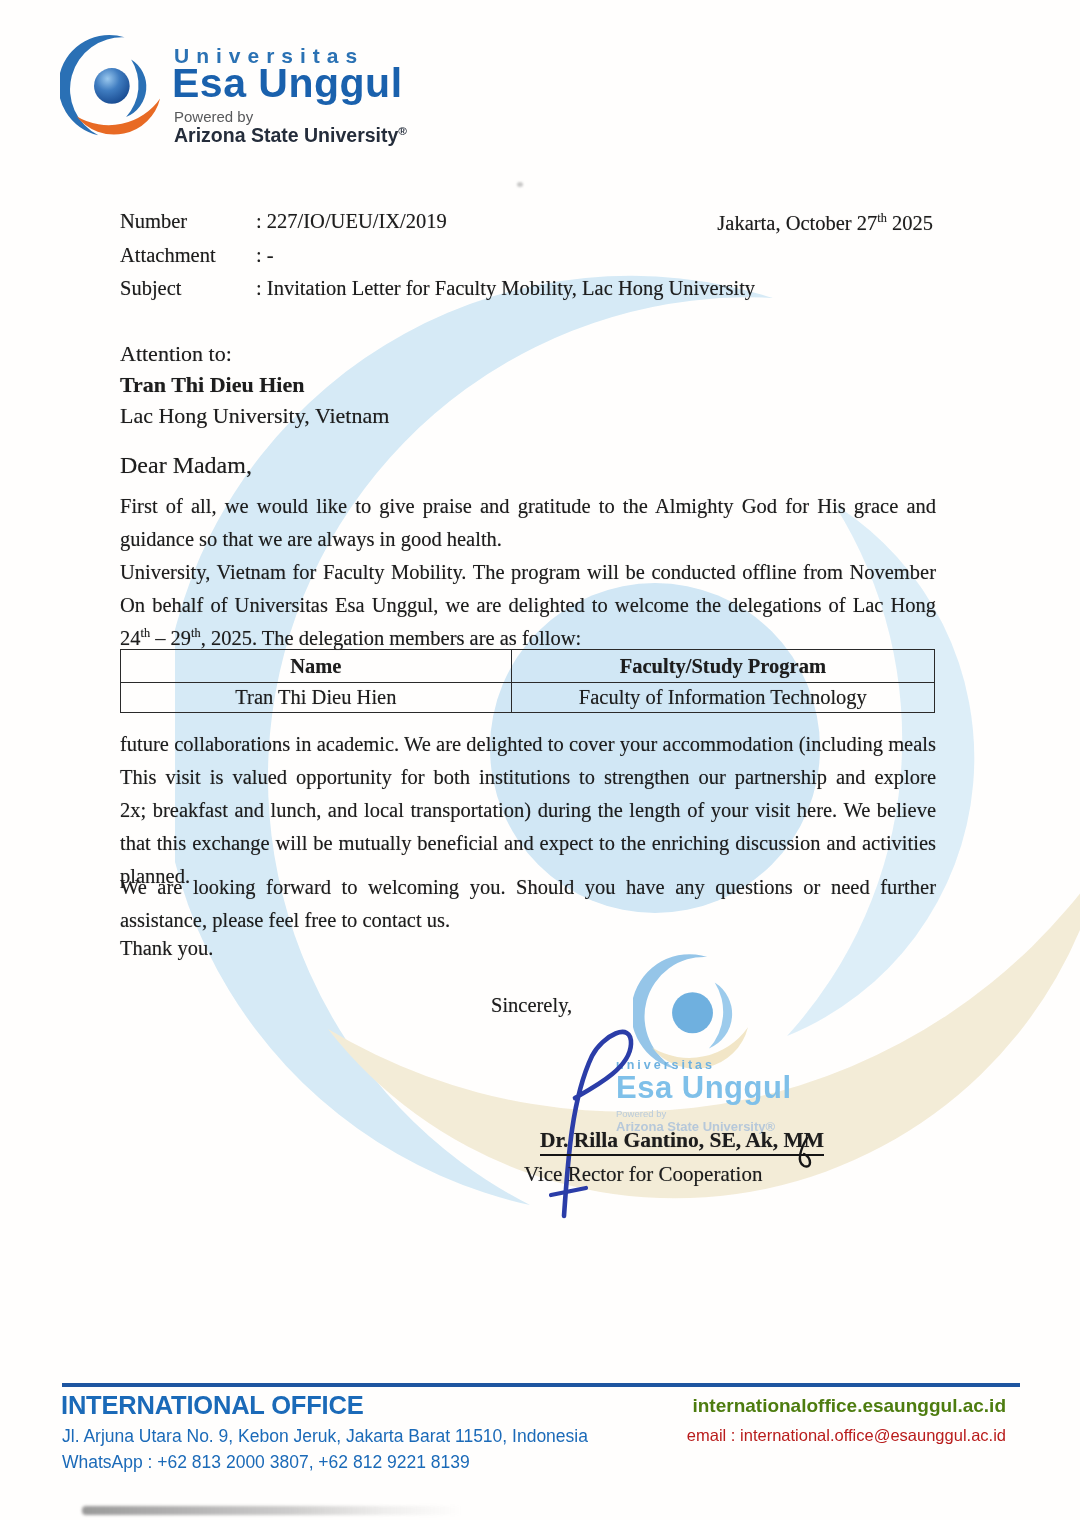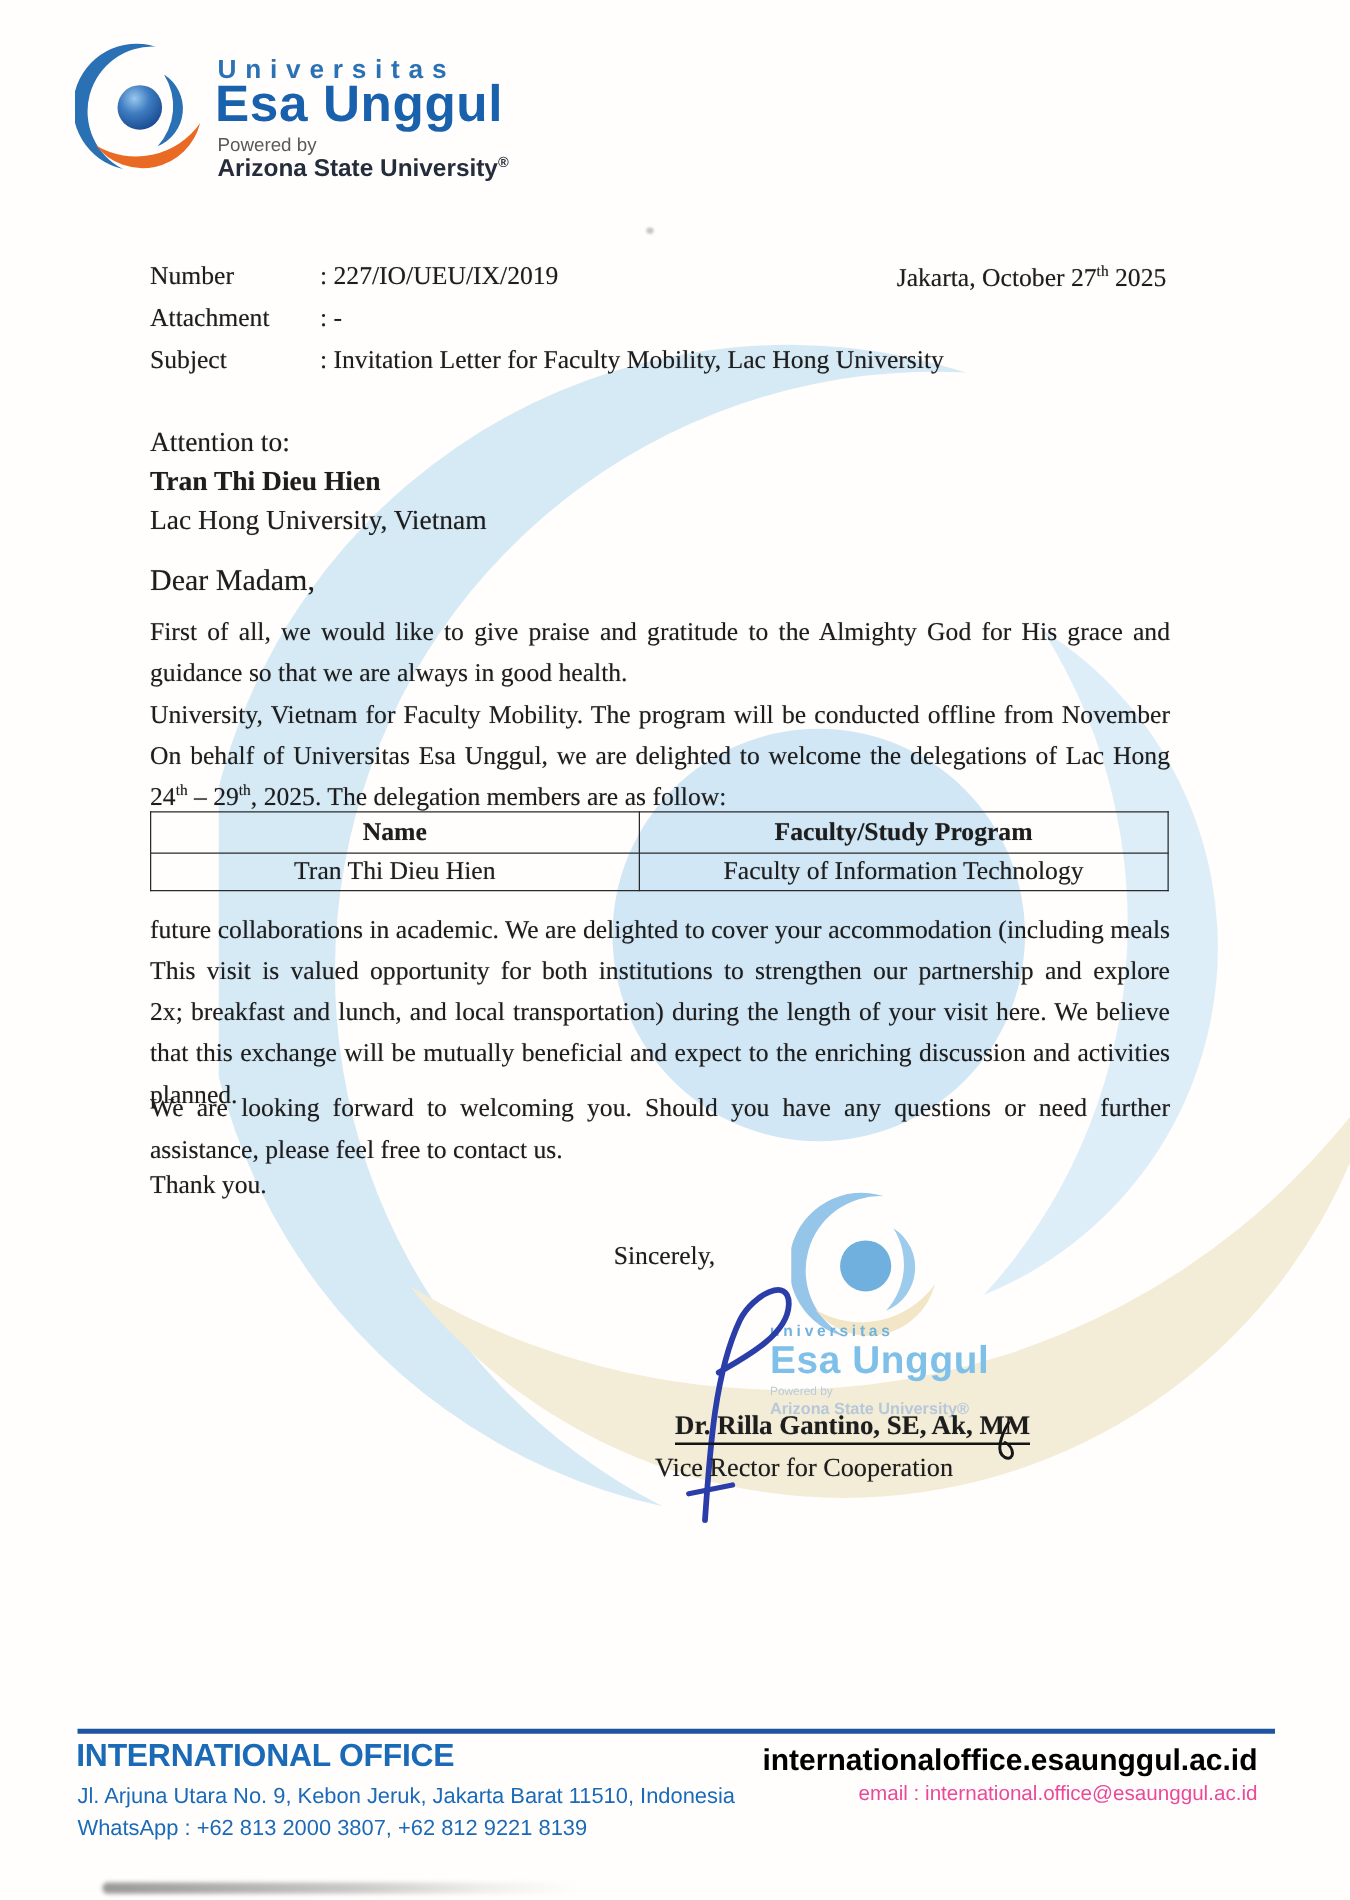--- a/index.html
+++ b/index.html
@@ -53,22 +53,22 @@
   .sig-svg{left:518px;top:998px;width:340px;height:235px;}
   .signer-name{left:540px;top:1128px;font-size:21.5px;font-weight:bold;}
   .signer-name span{display:inline-block;border-bottom:2.6px solid #141414;padding-bottom:1px;}
   .flourish{left:793px;top:1132px;width:34px;height:44px;}
   .signer-title{left:524px;top:1162px;font-size:21px;}
   
   .f-line{left:62px;top:1383px;width:958px;height:3.5px;background:#1e55a0;}
   .f-office{left:61px;top:1391px;font-size:25.5px;font-weight:bold;color:#1b6ab8;letter-spacing:-.2px;}
   .f-addr{left:62px;top:1426px;font-size:17.5px;color:#1b6ab8;}
   .f-wa{left:62px;top:1452px;font-size:17.5px;color:#1b6ab8;}
-  .f-web{right:74px;top:1395px;font-size:24px;font-weight:bold;color:#000000;text-align:right;}
-  .f-email{right:74px;top:1426px;font-size:16.5px;color:#ec4899;text-align:right;}
+  .f-web{right:74px;top:1395px;font-size:19px;font-weight:bold;color:#4d7c0f;text-align:right;}
+  .f-email{right:74px;top:1426px;font-size:16.5px;color:#b91c1c;text-align:right;}
   .bottom-smudge{left:82px;top:1506px;width:380px;height:9px;border-radius:4px;
     background:linear-gradient(90deg,rgba(70,70,70,.55),rgba(110,110,110,.35) 55%,rgba(150,150,150,.15) 80%,transparent);
     filter:blur(1.6px);}
 </style>
 </head>
 <body>
 
 <div class="page">
 
   <svg class="abs watermark" viewBox="0 0 100 100" aria-hidden="true">

